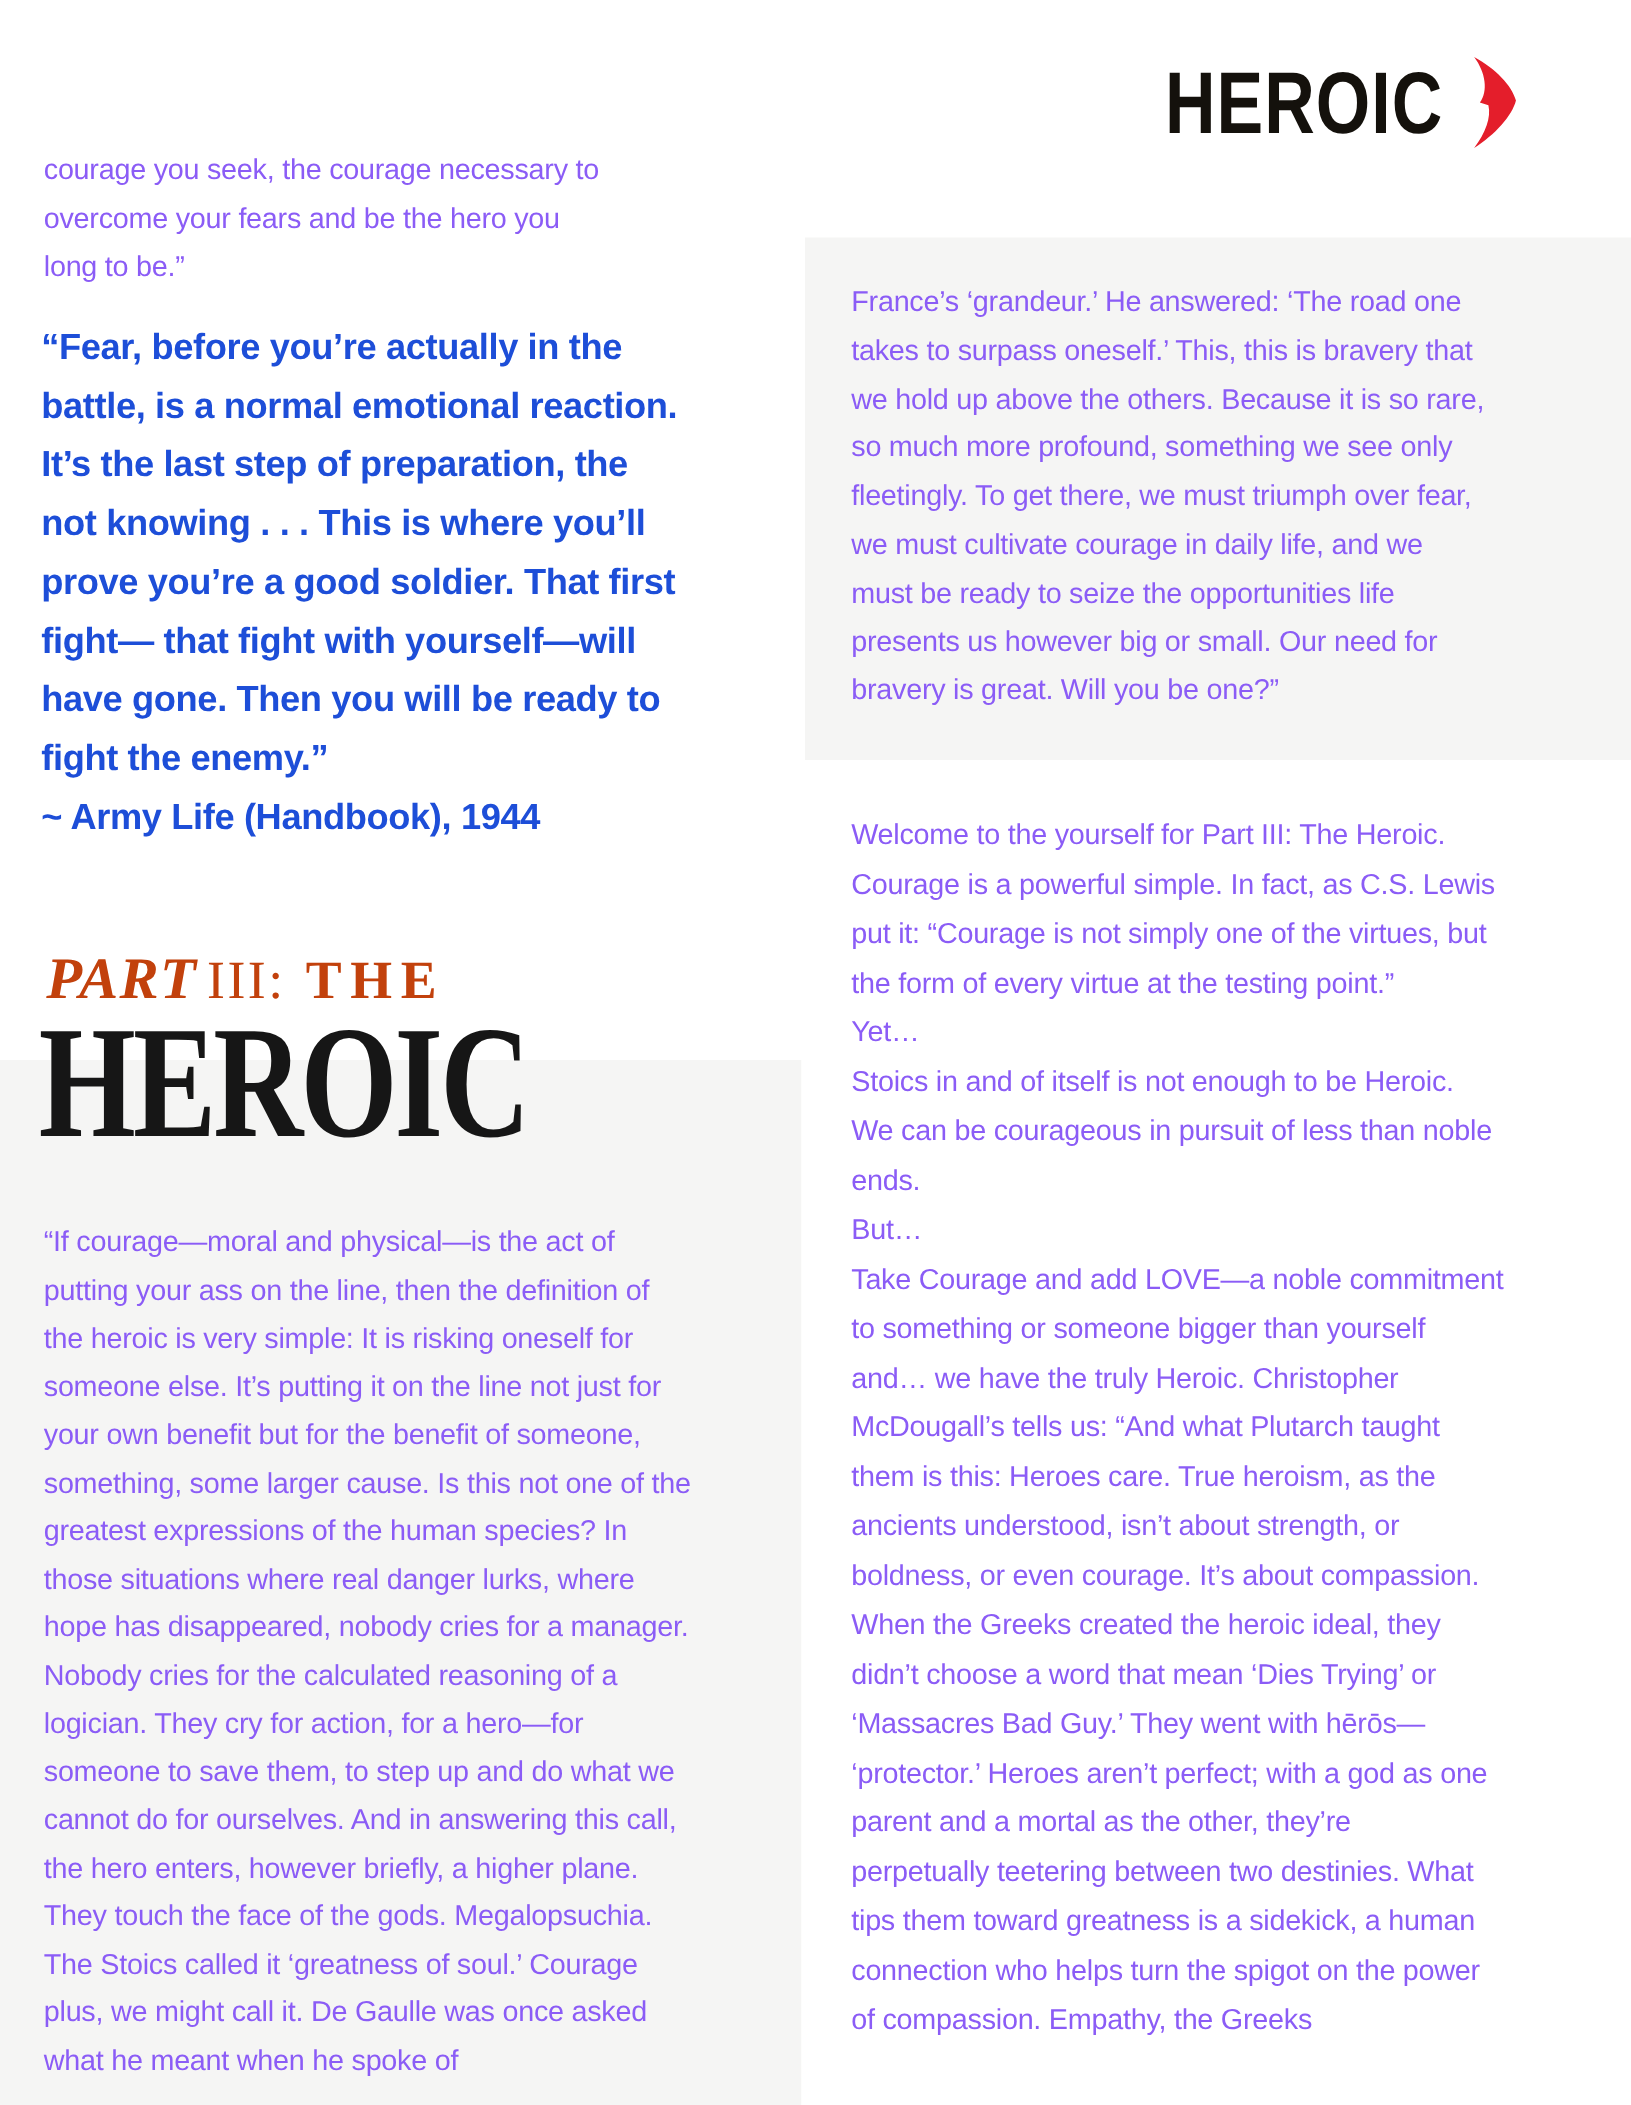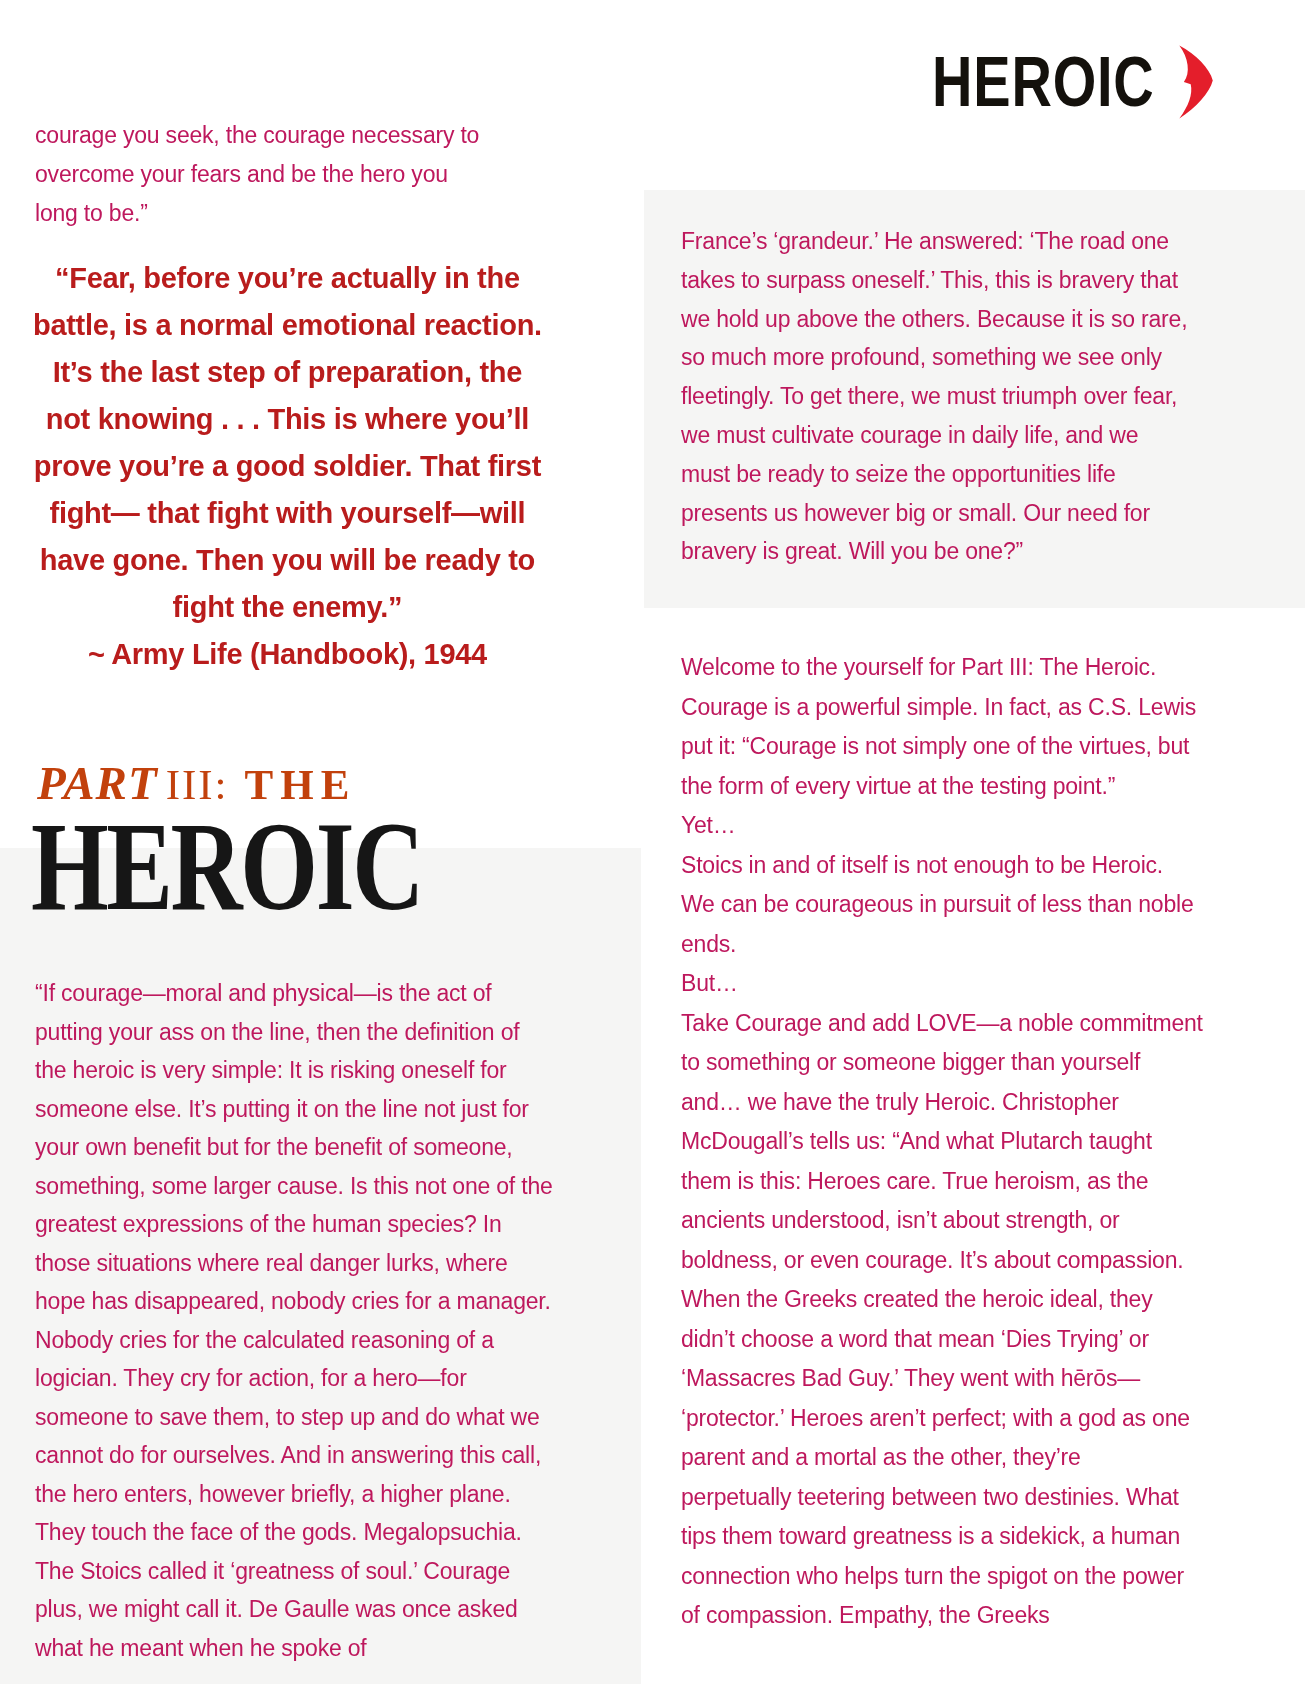--- a/index.html
+++ b/index.html
@@ -14,27 +14,27 @@
 
   
   #logo{position:absolute;left:932px;top:44px;display:flex;align-items:center;height:76px;}
   #logo .wordmark{
     font-size:70px;font-weight:800;letter-spacing:1px;color:#14110c;line-height:1;
     transform:scaleX(0.80);transform-origin:left center;white-space:pre;
   }
   #logo svg{display:block;margin-left:-40px;}
 
   
-  .lineblock{position:absolute;color:#be185d;font-size:23px;}
+  .lineblock{position:absolute;color:#8b5cf6;font-size:23px;}
   .lineblock .tline{white-space:pre;letter-spacing:-0.2px;}
 
   #intro-block{left:35px;top:116px;}
   #intro-block .tline{line-height:39px;}
 
-  #quote-block{left:33px;top:255px;color:#b91c1c;font-weight:800;font-size:29px;text-align:center;}
+  #quote-block{left:33px;top:255px;color:#1d4ed8;font-weight:800;font-size:29px;}
   #quote-block .tline{line-height:47px;letter-spacing:-0.3px;}
 
   #left-body-block{left:35px;top:974px;}
   #left-body-block .tline{line-height:38.5px;}
 
   #right-quote-block{left:681px;top:222px;}
   #right-quote-block .tline{line-height:38.8px;}
 
   #right-body-block{left:681px;top:648px;}
   #right-body-block .tline{line-height:39.5px;}

